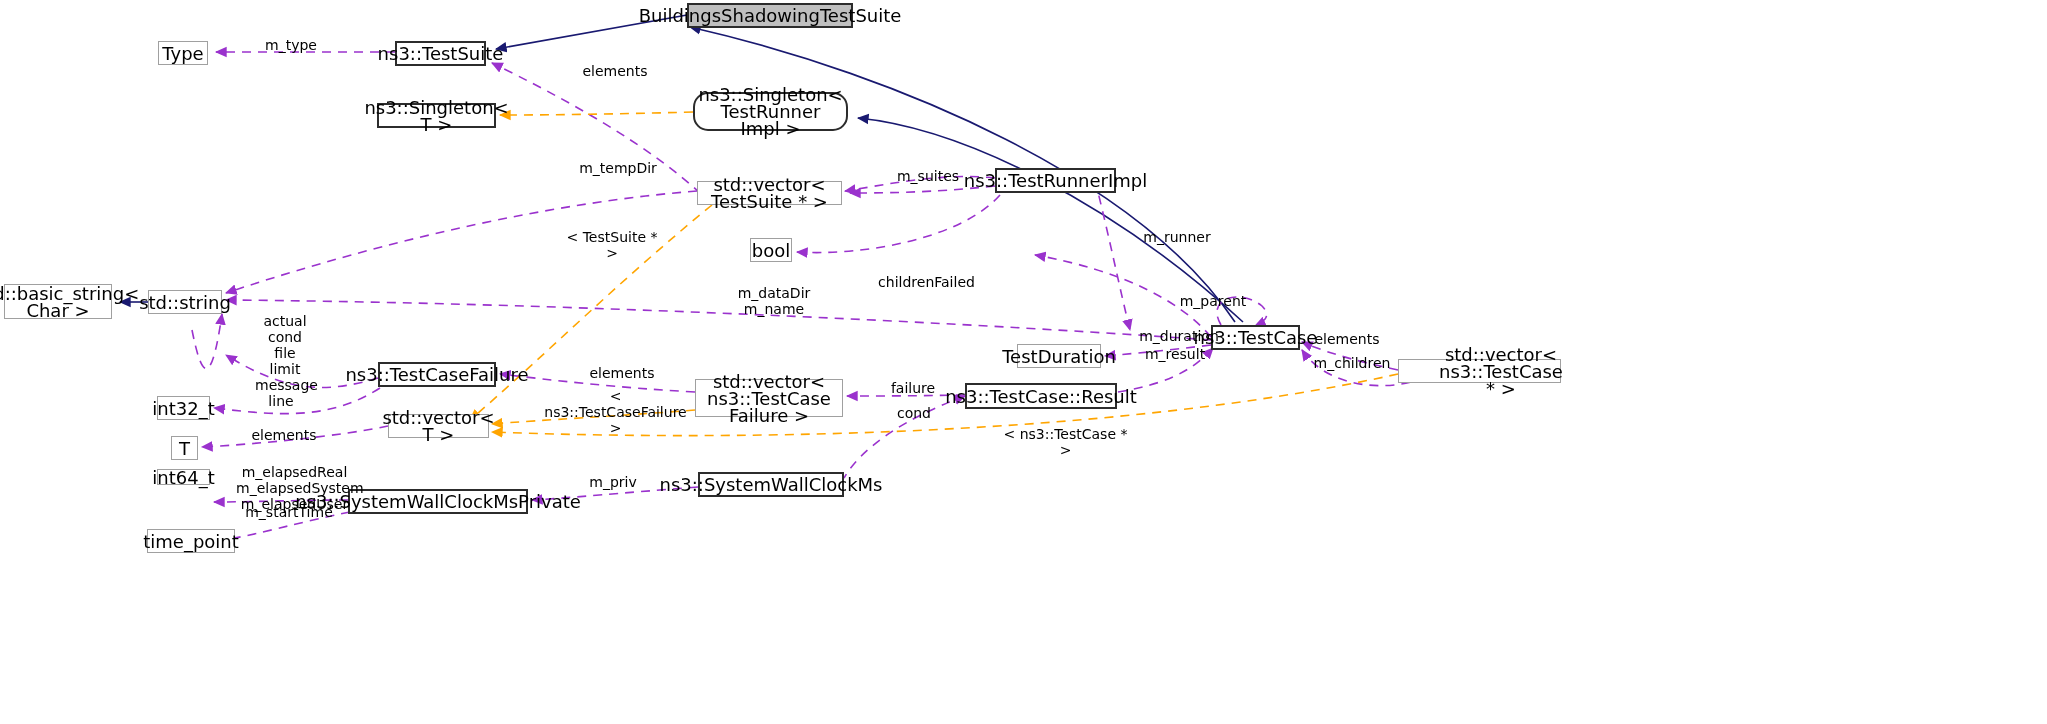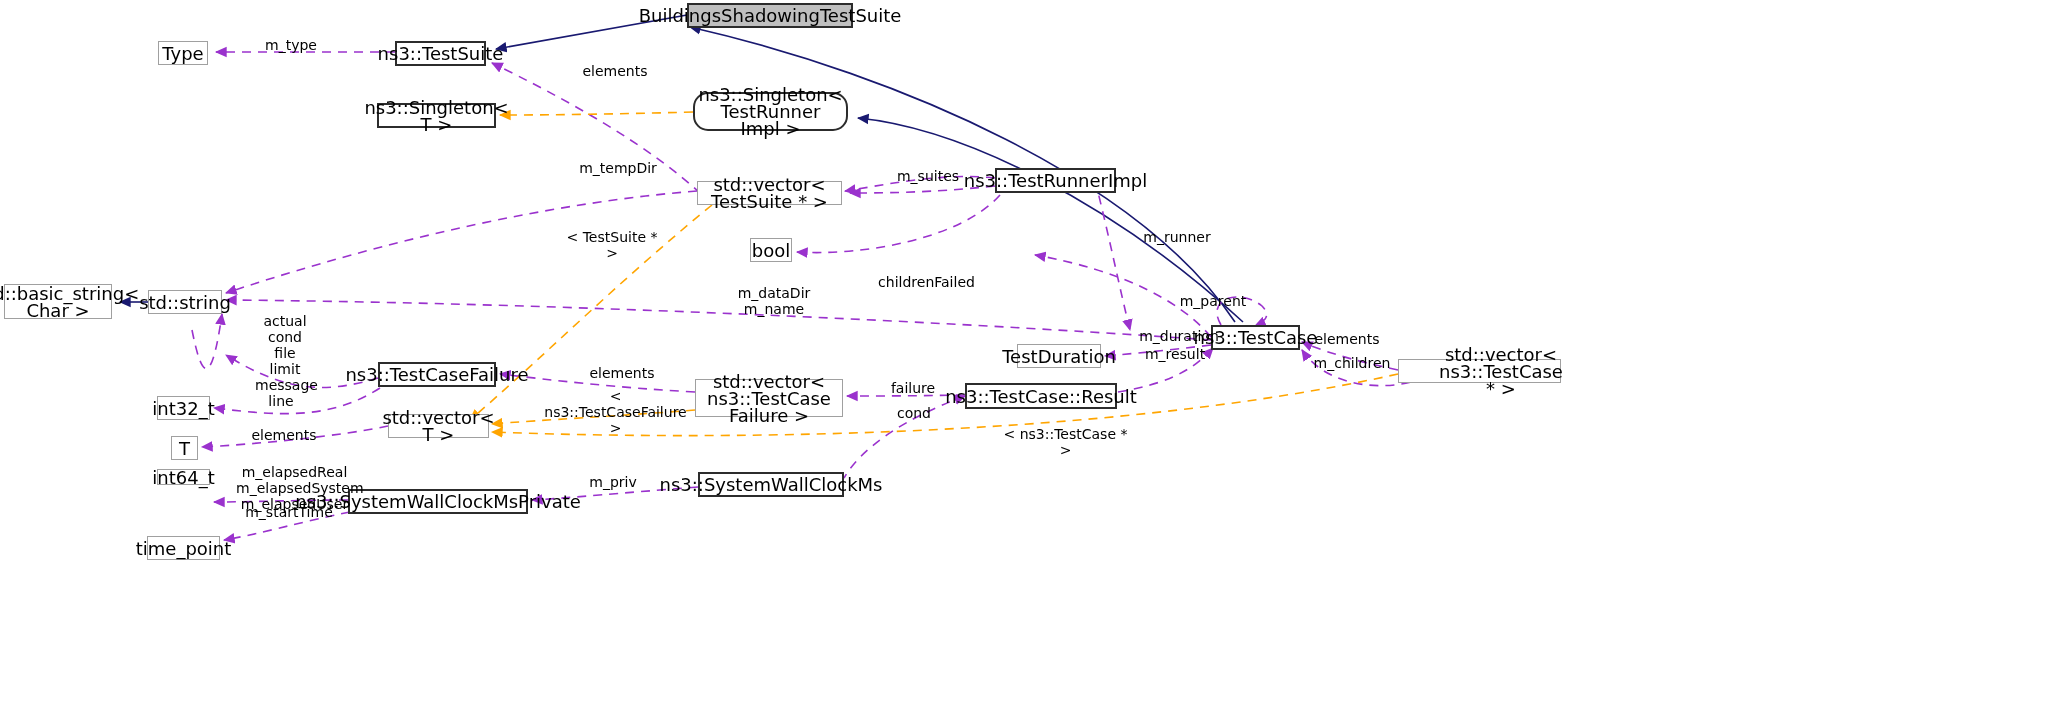--- a/index.html
+++ b/index.html
@@ -140,21 +140,21 @@
   <div class="node plain" style="left:1398px; top:359px; width:163px; height:24px;padding-left:48px;">std::vector&lt; ns3::TestCase * &gt;</div>
   <div class="node plain" style="left:695px;  top:379px; width:148px; height:38px;">std::vector&lt; ns3::TestCase
 Failure &gt;</div>
   <div class="node strong" style="left:965px;  top:383px; width:152px; height:26px;">ns3::TestCase::Result</div>
   <div class="node plain" style="left:157px;  top:396px; width:53px;  height:24px;">int32_t</div>
   <div class="node plain" style="left:388px;  top:414px; width:101px; height:24px;">std::vector&lt; T &gt;</div>
   <div class="node plain" style="left:171px;  top:436px; width:27px;  height:24px;">T</div>
   <div class="node plain" style="left:157px;  top:469px; width:53px;  height:16px;">int64_t</div>
   <div class="node strong" style="left:348px;  top:489px; width:180px; height:25px;">ns3::SystemWallClockMsPrivate</div>
   <div class="node strong" style="left:698px;  top:472px; width:146px; height:25px;">ns3::SystemWallClockMs</div>
-  <div class="node plain" style="left:147px;  top:529px; width:73px;  height:24px;margin-top:7px;">time_point</div>
+  <div class="node plain" style="left:147px;  top:529px; width:88px;  height:24px;">time_point</div>
 
   <div class="edge-label" style="left:262px;  top:37px;  width:58px;">m_type</div>
   <div class="edge-label" style="left:582px;  top:63px;  width:66px;">elements</div>
   <div class="edge-label" style="left:578px;  top:160px; width:80px;">m_tempDir</div>
   <div class="edge-label" style="left:895px;  top:168px; width:66px;">m_suites</div>
   <div class="edge-label" style="left:562px;  top:229px; width:100px;">&lt; TestSuite * &gt;</div>
   <div class="edge-label" style="left:1142px; top:229px; width:70px;">m_runner</div>
   <div class="edge-label" style="left:878px;  top:274px; width:97px;">childrenFailed</div>
   <div class="edge-label" style="left:737px;  top:285px; width:74px;">m_dataDir
 m_name</div>

